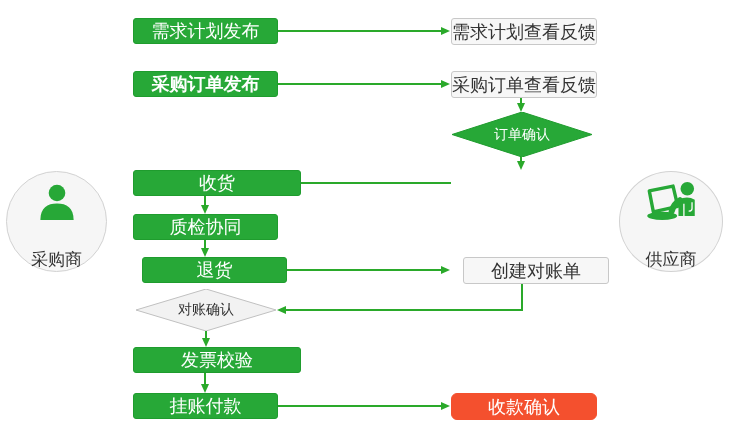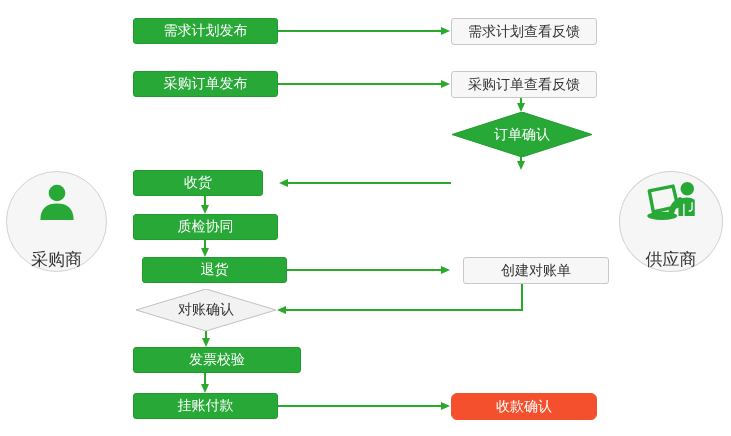--- a/index.html
+++ b/index.html
@@ -3,21 +3,21 @@
 <meta charset="utf-8">
 <style>
   html,body{margin:0;padding:0;background:#ffffff;}
   .stage{
     position:relative;width:731px;height:436px;background:#fff;overflow:hidden;
     font-family:"Liberation Sans","DejaVu Sans",sans-serif;
   }
   .connectors{position:absolute;left:0;top:0;width:731px;height:436px;pointer-events:none;}
   .node{
     position:absolute;display:flex;align-items:center;justify-content:center;
-    box-sizing:border-box;font-size:14px;text-align:center;white-space:nowrap;
+    box-sizing:border-box;font-size:18px;text-align:center;white-space:nowrap;
   }
   .proc{
     background:var(--green,#27a837);
     border:1px solid var(--green_border,#1f9c2e);
     border-radius:3px;color:#fff;
   }
   .io{
     background:var(--box_fill_light,#f7f7f7);
     border:1px solid var(--box_border_gray,#c8c8c8);
     border-radius:3px;color:var(--text_dark,#333);
@@ -90,23 +90,23 @@
       <path d="M50,26 q13,-6 24,0 v24 h-24 Z" fill="#27a837"></path>
       <path d="M52,27 q-9,5 -12,16" stroke="#27a837" stroke-width="9" stroke-linecap="round" fill="none"></path>
       <path d="M58,32 v18" stroke="#f6f6f6" stroke-width="2" fill="none"></path>
       <path d="M70,30 v9 q0,4 -5,4" stroke="#f6f6f6" stroke-width="2" fill="none"></path>
     </svg>
     <div class="actor-label">供应商</div>
   </div>
 
   <div class="node proc" style="left:133px;top:18px;width:145px;height:26px;">需求计划发布</div>
 
-  <div class="node proc" style="left:133px;top:71px;width:145px;height:26px;">采购订单发布</div>
+  <div class="node proc" style="left:133px;top:71px;width:145px;height:26px;font-weight:bold;">采购订单发布</div>
 
-  <div class="node proc" style="left:133px;top:170px;width:130px;height:26px;">收货</div>
+  <div class="node proc" style="left:133px;top:170px;width:168px;height:26px;">收货</div>
 
   <div class="node proc" style="left:133px;top:214px;width:145px;height:26px;">质检协同</div>
 
   <div class="node proc" style="left:142px;top:257px;width:145px;height:26px;">退货</div>
 
   <div class="node proc" style="left:133px;top:347px;width:168px;height:26px;">发票校验</div>
 
   <div class="node proc" style="left:133px;top:393px;width:145px;height:26px;">挂账付款</div>
 
   <div class="node io" style="left:451px;top:18px;width:146px;height:27px;">需求计划查看反馈</div>

